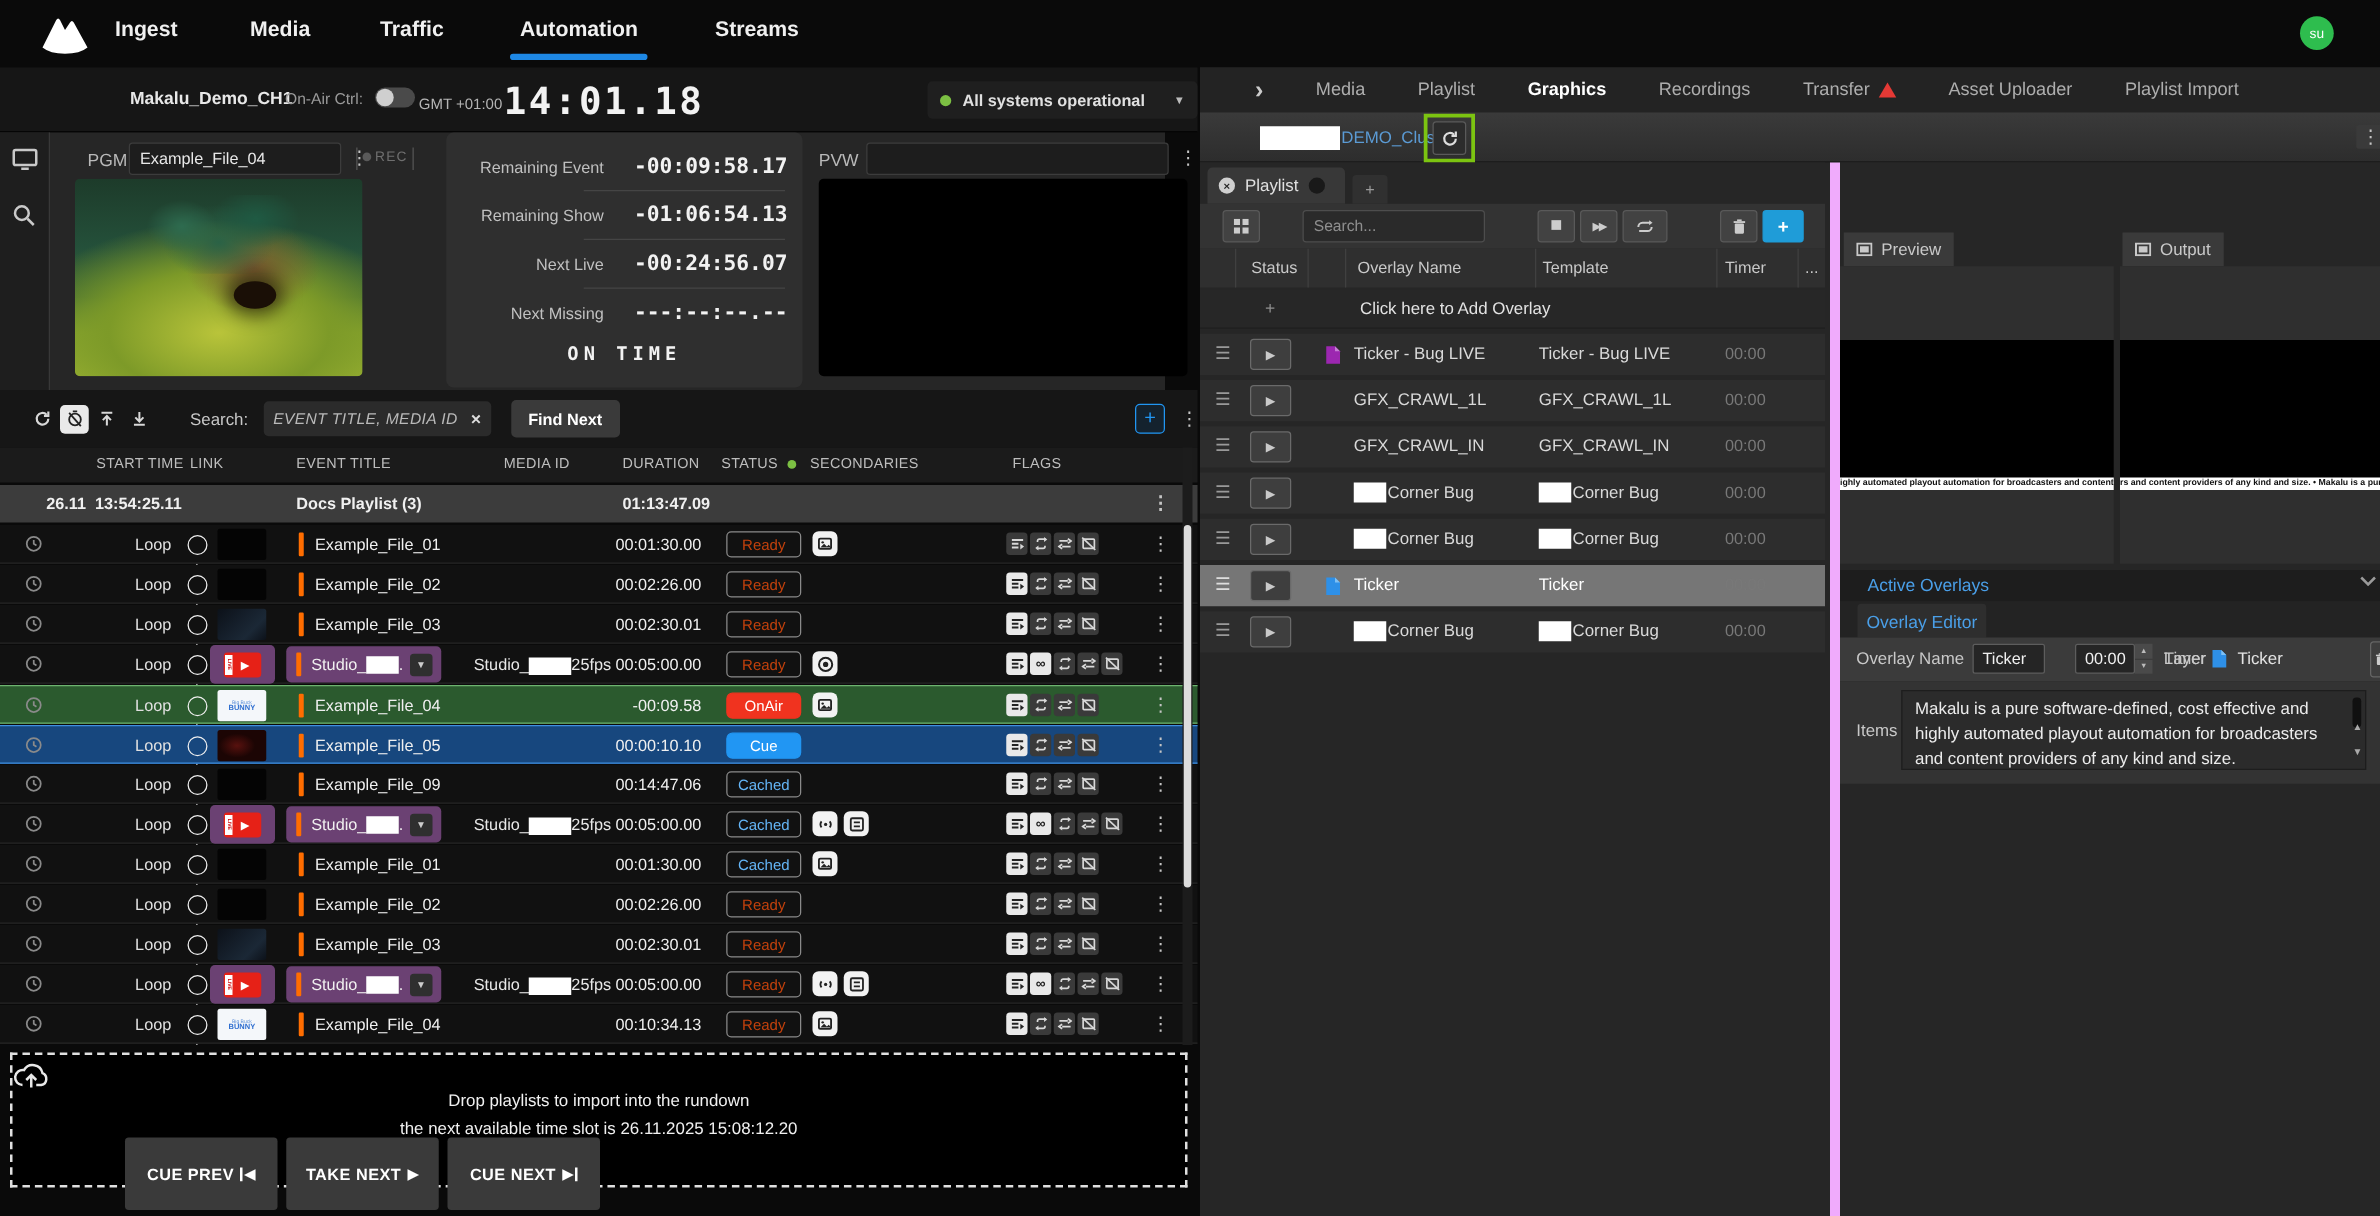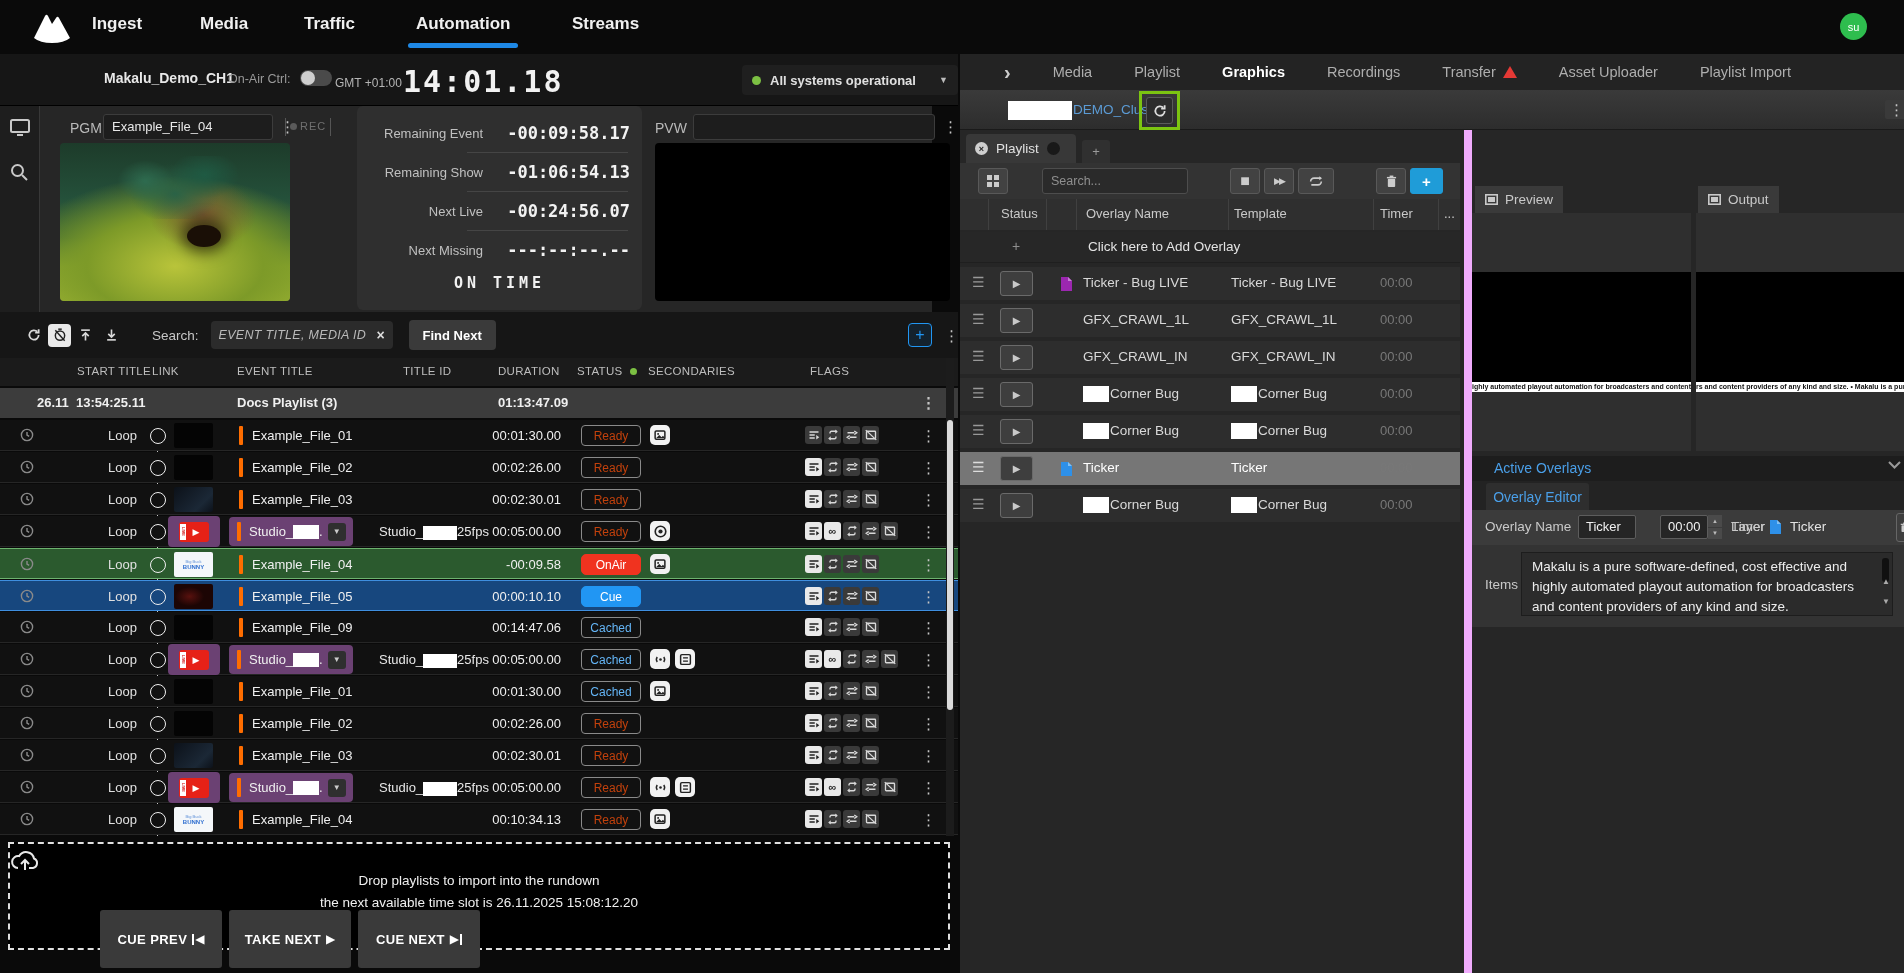--- a/index.html
+++ b/index.html
@@ -313,24 +313,24 @@
       <span class="ph">EVENT TITLE, MEDIA ID</span>
       <span class="clear-x">×</span>
     </div>
     <span class="findnext">Find Next</span>
     <span class="addrow-btn">+</span>
     <span class="kebab">⋮</span>
   </div>
 
   <div class="rd-header" id="rd-header">
       <span class="hdot"></span>
-      <span style="left: 77px;">START TITLE</span>
+      <span style="left: 77px;">START TIME</span>
       <span style="left: 152px;">LINK</span>
       <span style="left: 237px;">EVENT TITLE</span>
-      <span style="left: 403px;">TITLE ID</span>
+      <span style="left: 403px;">MEDIA ID</span>
       <span style="left: 498px;">DURATION</span>
       <span style="left: 577px;">STATUS</span>
       <span style="left: 648px;">SECONDARIES</span>
       <span style="left: 810px;">FLAGS</span>
     </div>
 
   <div class="group-row">
     <span style="left:37px">26.11</span>
     <span style="left:76px">13:54:25.11</span>
     <span style="left:237px">Docs Playlist (3)</span>

